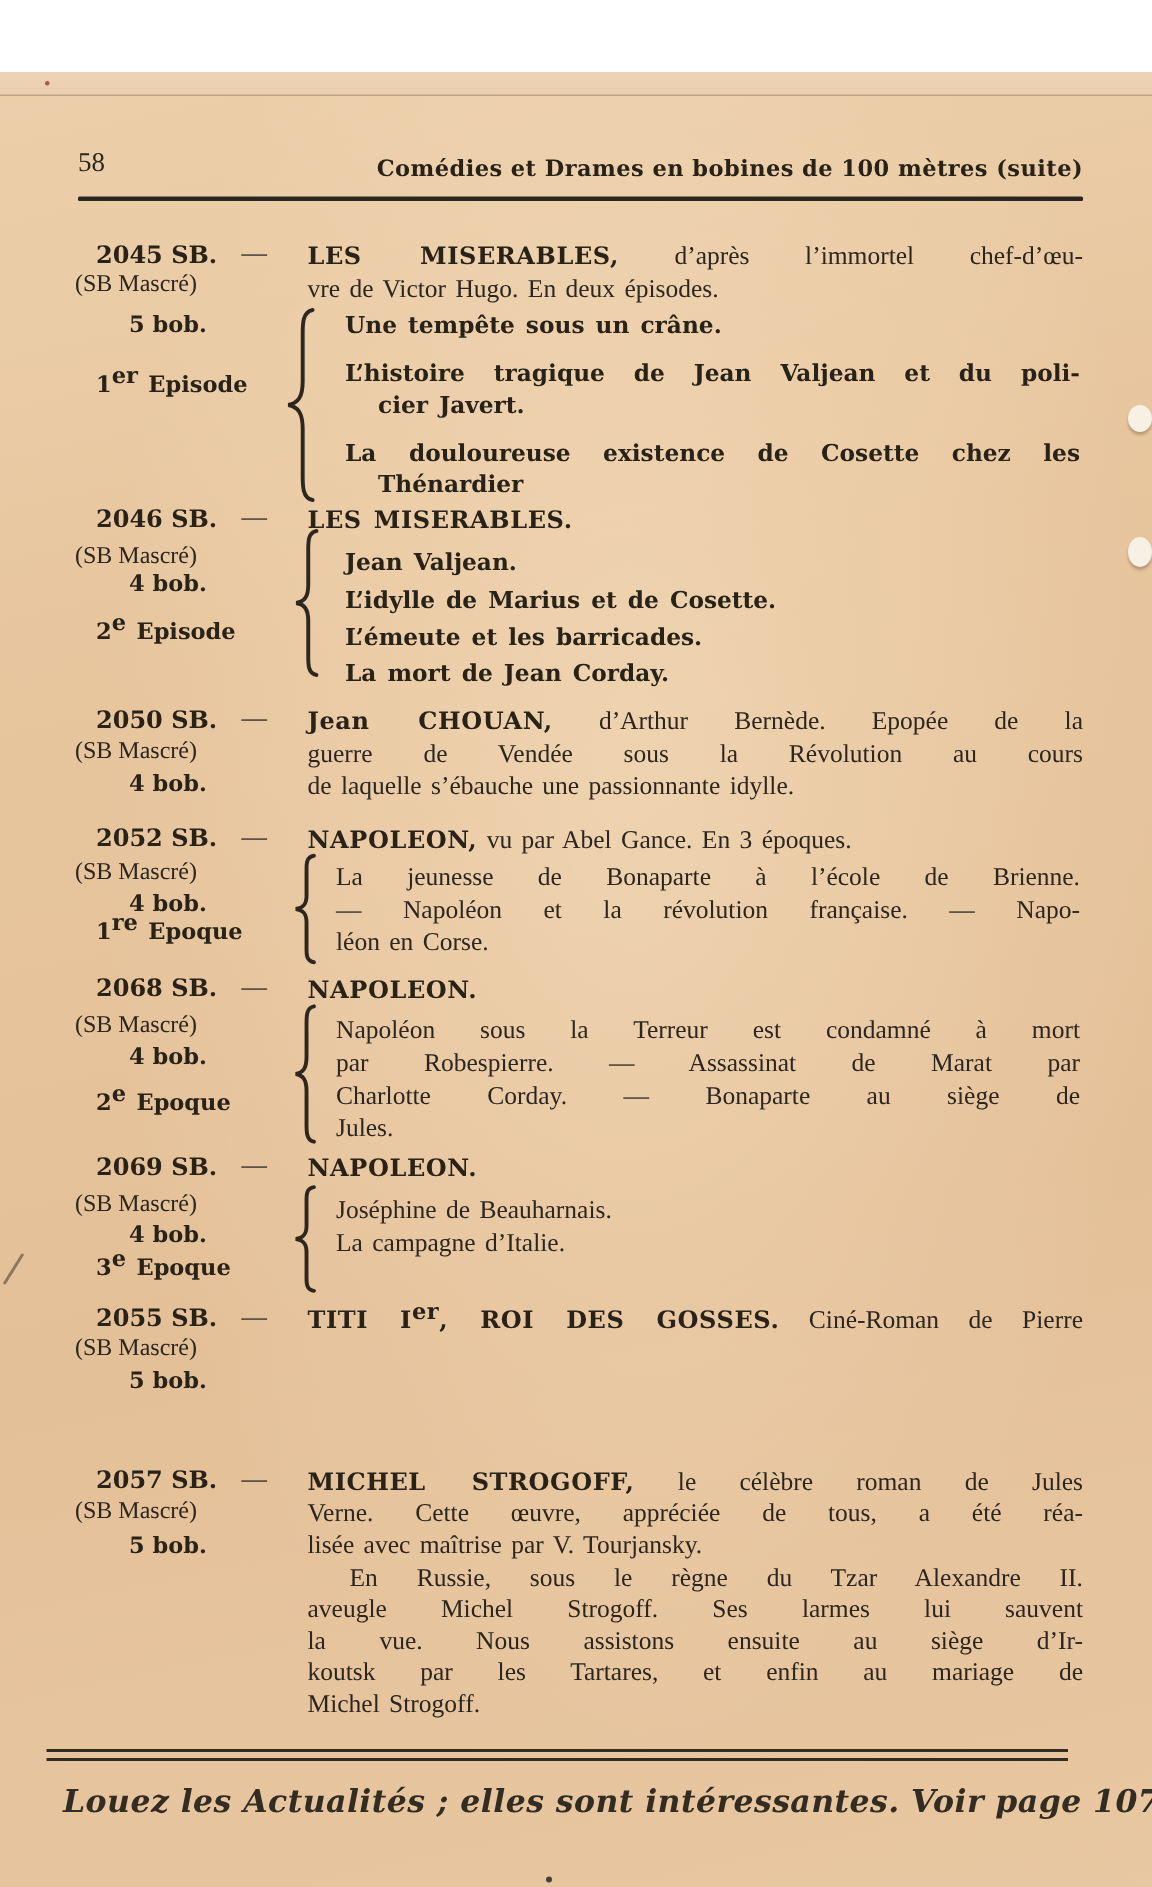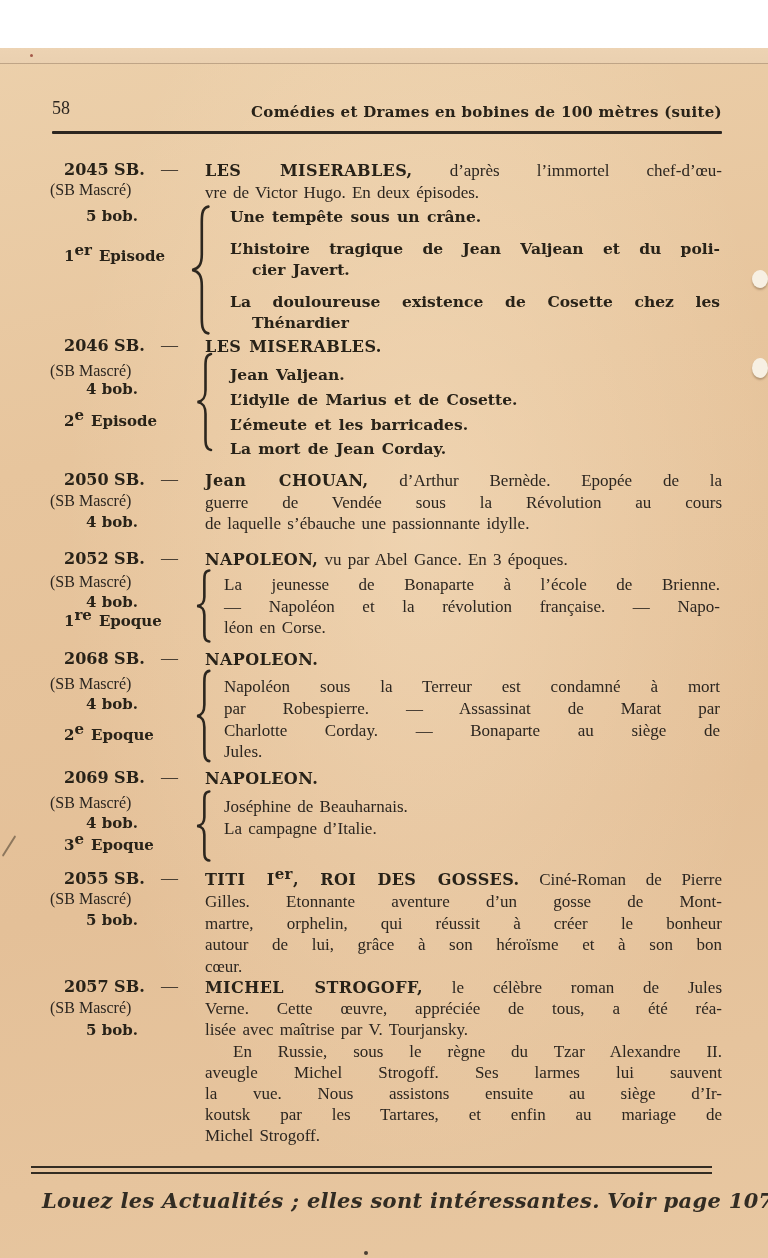--- a/index.html
+++ b/index.html
@@ -249,26 +249,20 @@
     </div>
   </section>
 
   <section class="entry" style="top:821px">
     <span class="num">2055 SB.</span>
     <span class="dash">—</span>
     <span class="producer" style="top:21px">(SB Mascré)</span>
     <span class="bob" style="top:42px">5 bob.</span>
     <div class="textgroup" style="top:0;line-height:21.8px">
       <div class="tline just"><b class="ftitle"><span>TITI I</span><span class="sup">er</span><span>, ROI DES GOSSES.</span></b><span> Ciné-Roman de Pierre</span></div>
-      <div class="lines">
-          <div class="tline">Gilles. Etonnante aventure d’un gosse de Mont-</div>
-          <div class="tline">martre, orphelin, qui réussit à créer le bonheur</div>
-          <div class="tline">autour de lui, grâce à son héroïsme et à son bon</div>
-          <div class="tline">cœur.</div>
-        </div>
     </div>
   </section>
 
   <section class="entry" style="top:929px">
     <span class="num">2057 SB.</span>
     <span class="dash">—</span>
     <span class="producer" style="top:22px">(SB Mascré)</span>
     <span class="bob" style="top:44px">5 bob.</span>
     <div class="textgroup" style="top:0;line-height:21.2px">
       <div class="tline just"><b class="ftitle">MICHEL STROGOFF,</b><span> le célèbre roman de Jules</span></div>

